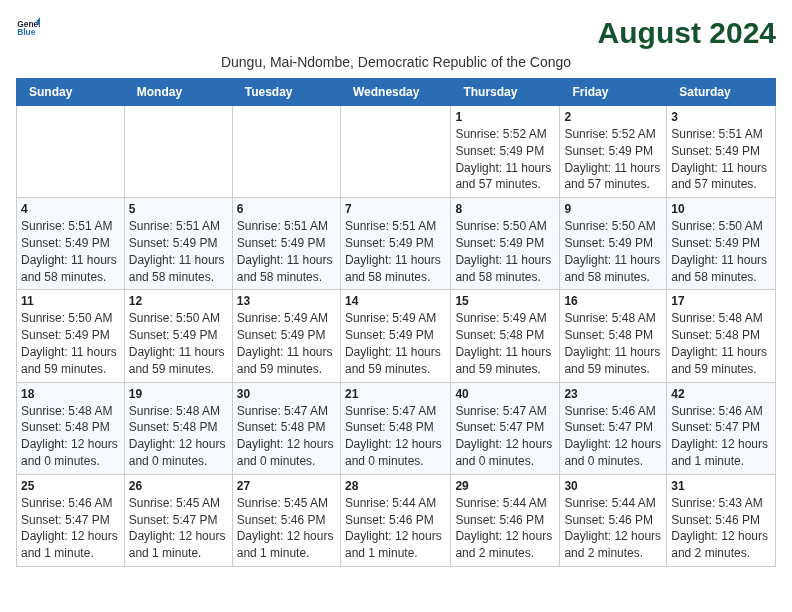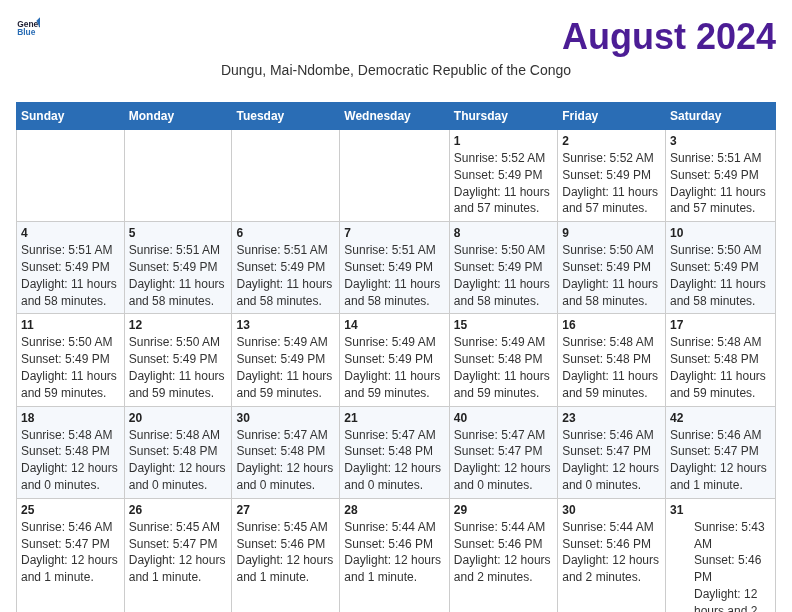--- a/index.html
+++ b/index.html
@@ -19,41 +19,41 @@
     .logo {
       display: flex;
       align-items: center;
       gap: 2px;
     }
     .logo-icon {
       width: 24px;
       height: 24px;
     }
     .month-title {
-      font-size: 36px;
+      font-size: 30px;
       font-weight: bold;
-      color: #4c1d95;
+      color: #14532d;
       text-align: center;
     }
     .subtitle {
       text-align: center;
       font-size: 14px;
       color: #333;
-      margin-bottom: 24px;
+      margin-bottom: 8px;
       font-weight: normal;
     }
     table {
       width: 100%;
       border-collapse: collapse;
       font-size: 10.5px;
     }
     thead th {
       background-color: #2a6db5;
       color: #fff;
-      padding: 6px 4px;
+      padding: 6px 12px;
       text-align: left;
       font-size: 12px;
       font-weight: bold;
       border: 1px solid #2a6db5;
     }
     tbody tr {
       vertical-align: top;
     }
     tbody td {
       border: 1px solid #ccc;
@@ -223,21 +223,21 @@
         </td>
       </tr>
       <tr>
         <td>
           <span class="day-num">18</span>
           <div class="day-info" style="white-space: pre-line;">Sunrise: 5:48 AM
 Sunset: 5:48 PM
 Daylight: 12 hours and 0 minutes.</div>
         </td>
         <td>
-          <span class="day-num">20</span>
+          <span class="day-num">19</span>
           <div class="day-info" style="white-space: pre-line;">Sunrise: 5:48 AM
 Sunset: 5:48 PM
 Daylight: 12 hours and 0 minutes.</div>
         </td>
         <td>
           <span class="day-num">30</span>
           <div class="day-info" style="white-space: pre-line;">Sunrise: 5:47 AM
 Sunset: 5:48 PM
 Daylight: 12 hours and 0 minutes.</div>
         </td>
@@ -298,19 +298,19 @@
 Daylight: 12 hours and 2 minutes.</div>
         </td>
         <td>
           <span class="day-num">30</span>
           <div class="day-info" style="white-space: pre-line;">Sunrise: 5:44 AM
 Sunset: 5:46 PM
 Daylight: 12 hours and 2 minutes.</div>
         </td>
         <td>
           <span class="day-num">31</span>
-          <div class="day-info" style="white-space: pre-line; margin-left: 24px;">Sunrise: 5:43 AM
+          <div class="day-info" style="white-space: pre-line;">Sunrise: 5:43 AM
 Sunset: 5:46 PM
 Daylight: 12 hours and 2 minutes.</div>
         </td>
       </tr>
     </tbody>
 </table>
 
 </body></html>

